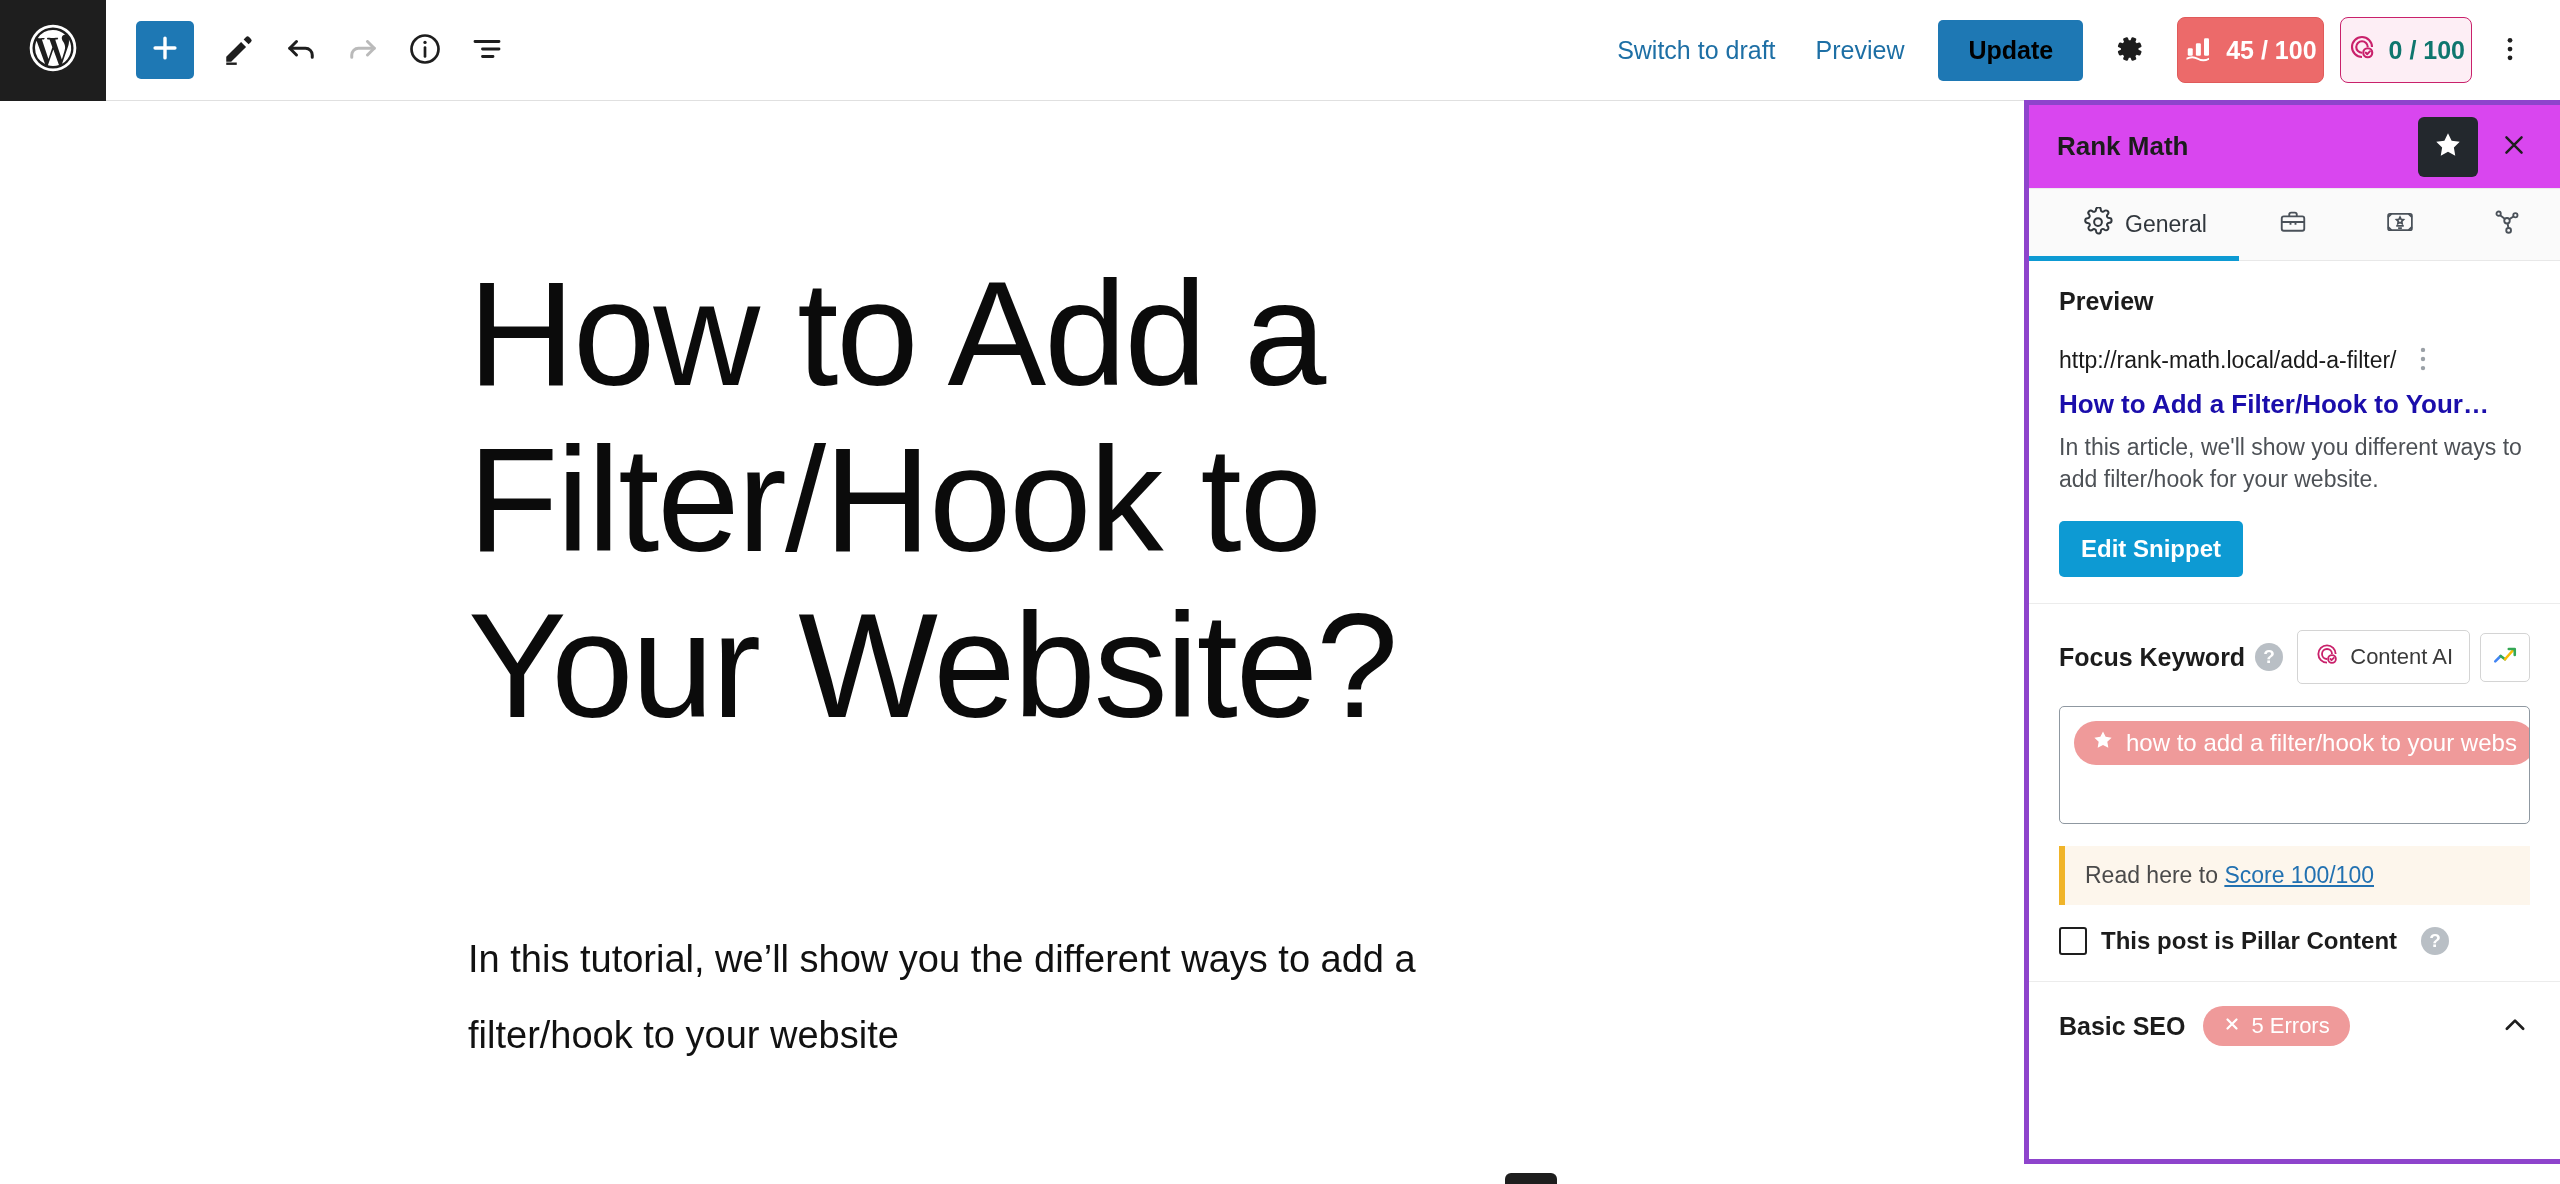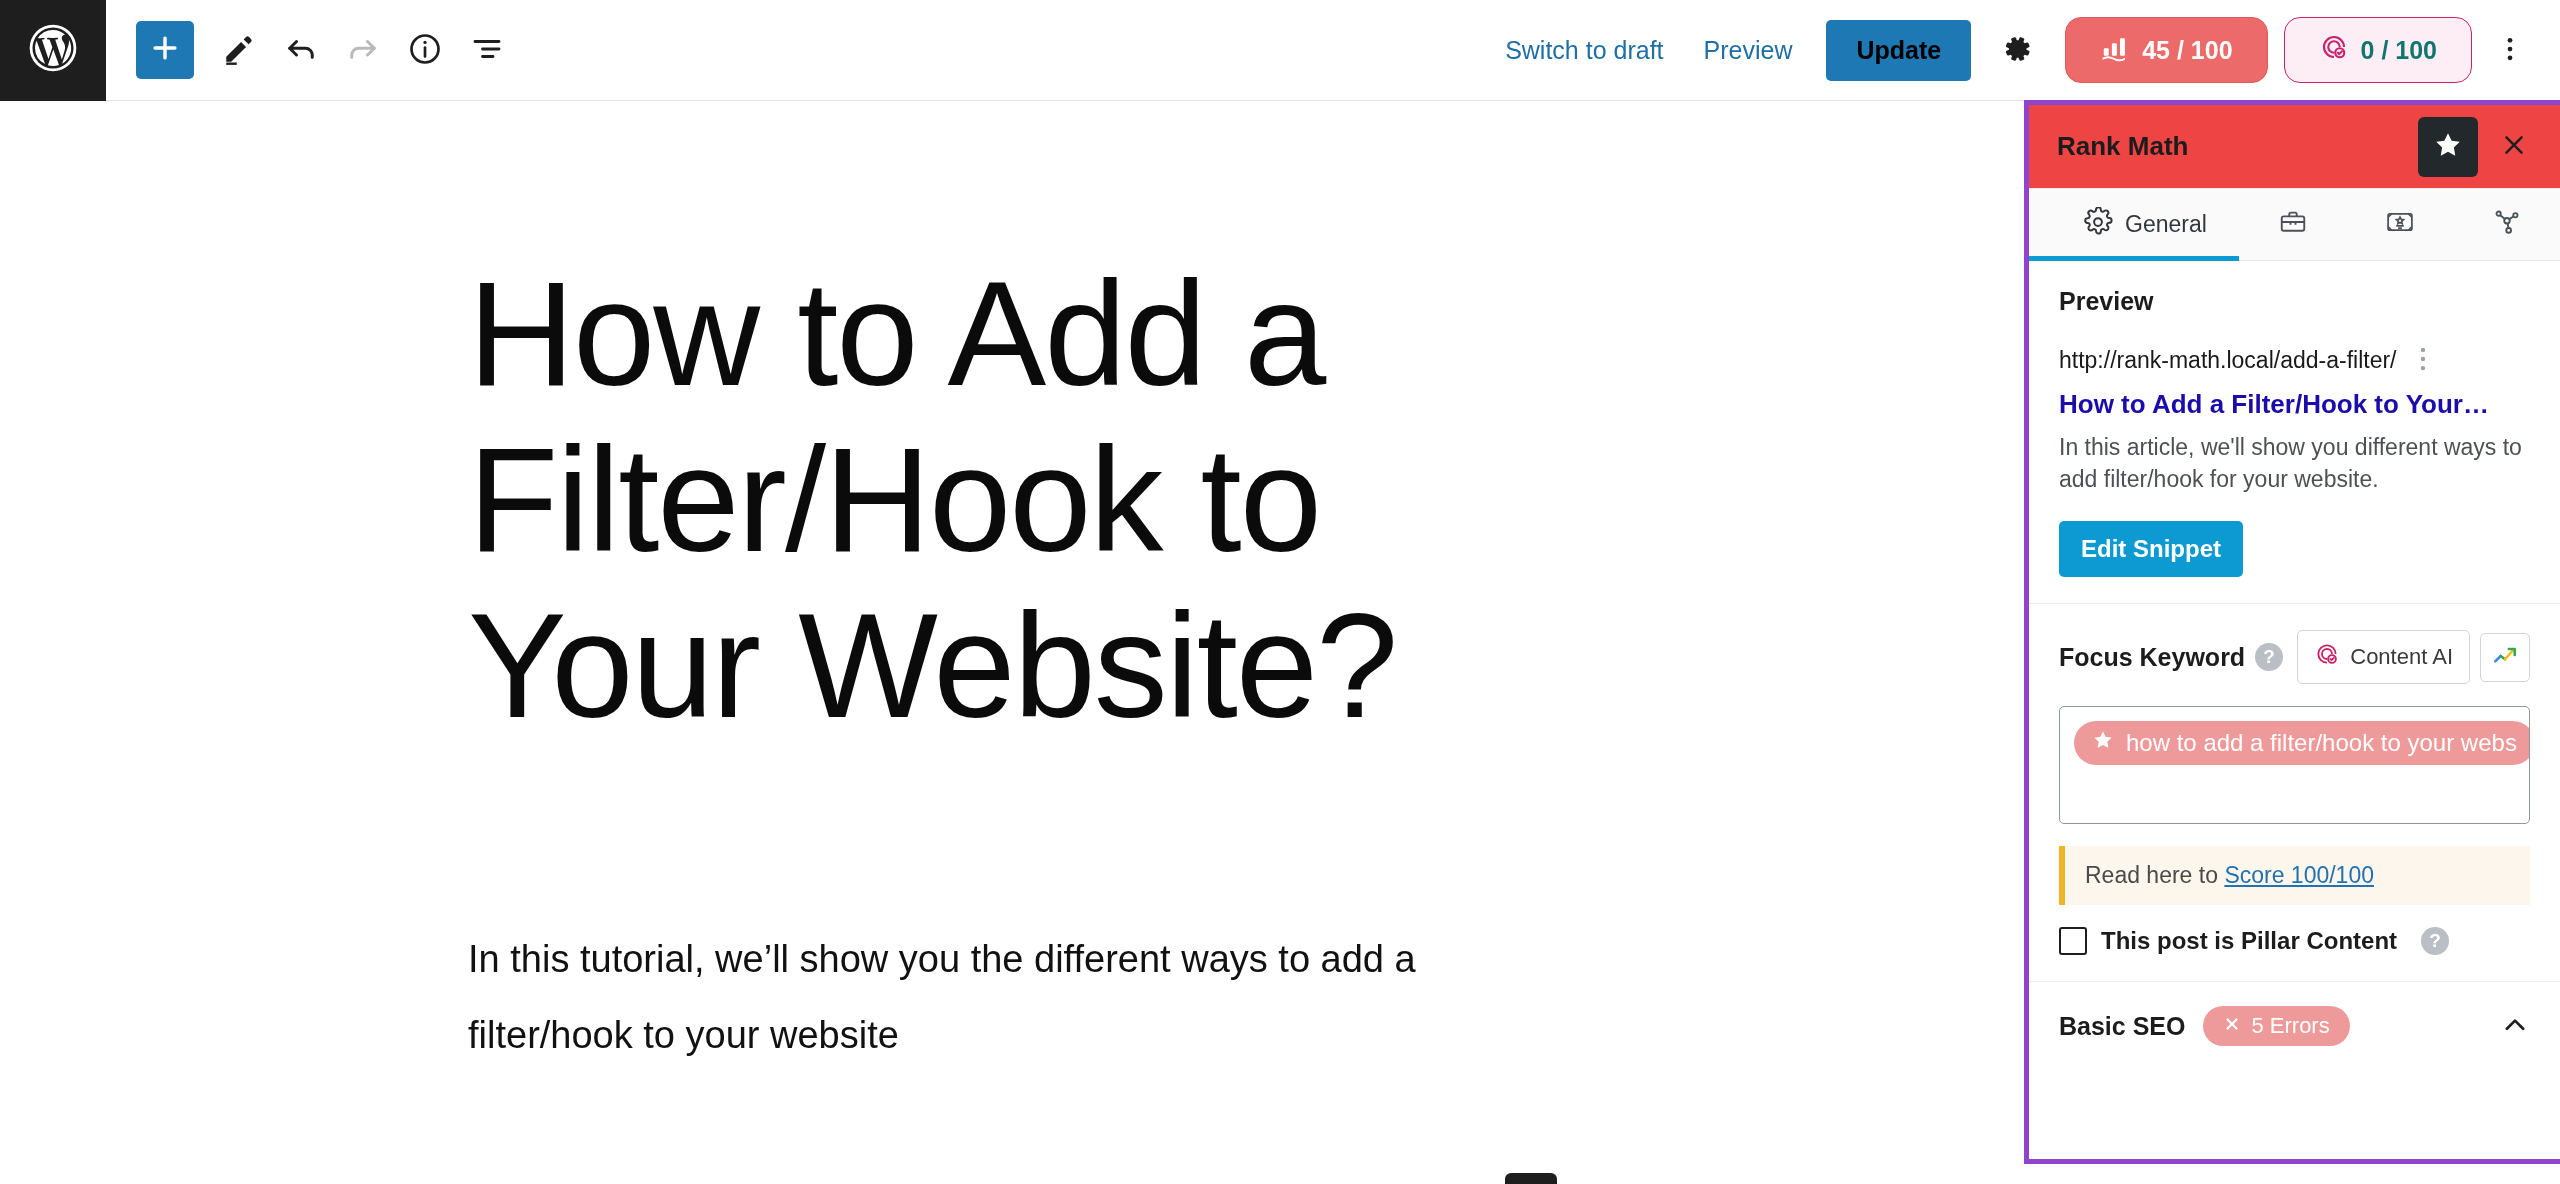--- a/index.html
+++ b/index.html
@@ -74,22 +74,22 @@
   .gear-btn {
     background: none; border: none; cursor: pointer;
     width: 64px; height: 64px;
     display: flex; align-items: center; justify-content: center;
     margin-left: 14px;
   }
   .gear-btn svg { width: 34px; height: 34px; }
 
   .score-badge {
     display: flex; align-items: center; gap: 12px;
-    border-radius: 16px;
-    padding: 14px 34px;
+    border-radius: 8px;
+    padding: 14px 6px;
     font-size: 25px; font-weight: bold;
     margin-left: 16px;
     cursor: pointer;
     white-space: nowrap;
   }
   .score-seo {
     background: #ec6a6a; color: #ffffff;
     border: 1px solid #e05a5a;
   }
   .score-ai {
@@ -152,21 +152,21 @@
     width: 536px; height: 1064px;
     background: #ffffff;
     border: 5px solid #8e44cc;
     border-right: none;
     overflow: hidden;
   }
   .rm-head {
     height: 84px;
     display: flex; align-items: center;
     padding: 0 18px 0 28px;
-    background: #ef4444;
+    background: #d946ef;
     border-bottom: 1px solid #ececec;
   }
   .rm-title {
     font-size: 26px; font-weight: bold; color: #1c1c1c;
   }
   .rm-star-btn {
     margin-left: auto;
     width: 60px; height: 60px;
     background: #23282d;
     border-radius: 6px; border: none;

